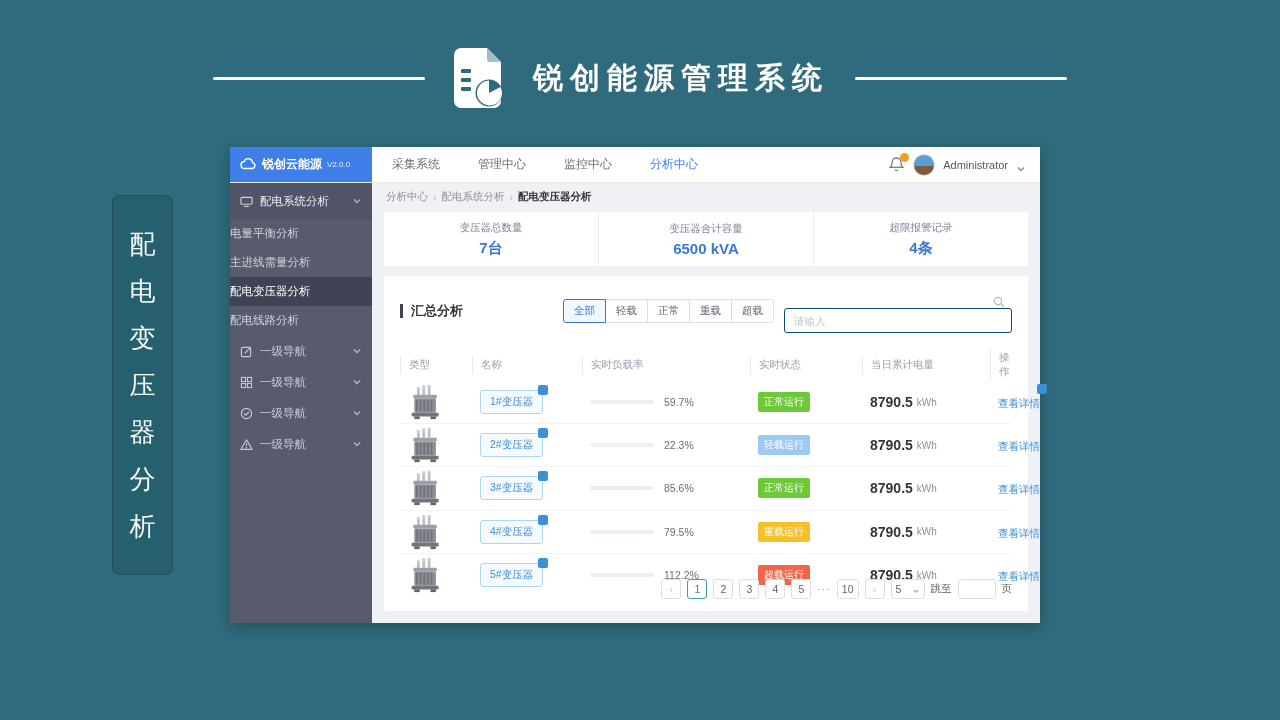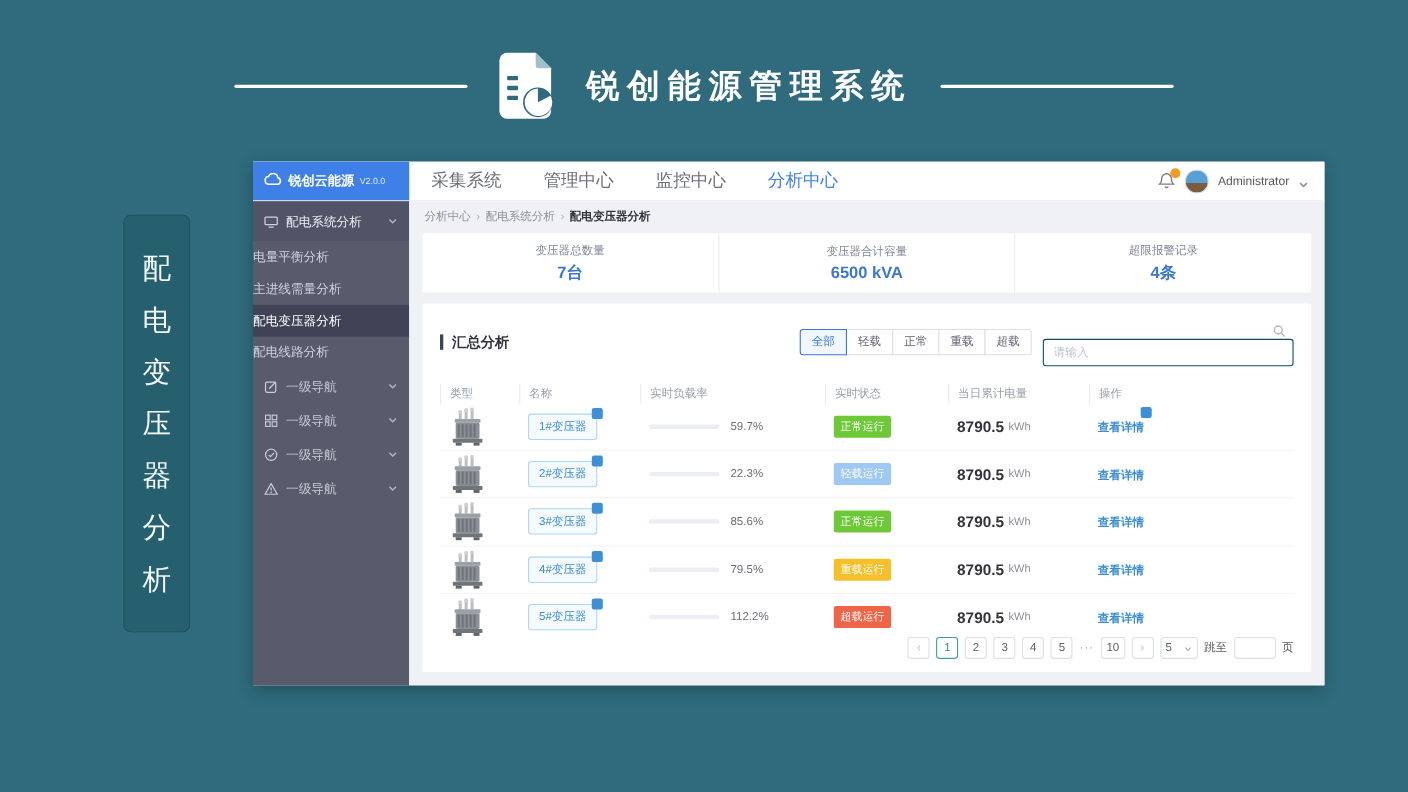--- a/index.html
+++ b/index.html
@@ -14,30 +14,30 @@
   .hero h1 { color:#ffffff; font-size:30px; font-weight:bold; letter-spacing:7px; white-space:nowrap; }
 
   
   .vbanner { position:absolute; left:112px; top:195px; width:61px; height:380px;
              background:#26606e; border:1px solid rgba(0,0,0,0.18); border-radius:7px;
              display:flex; flex-direction:column; align-items:center; justify-content:space-evenly;
              padding:14px 0; box-shadow:0 0 0 1px rgba(255,255,255,0.03); }
   .vbanner span { color:#f2f7f7; font-size:26px; line-height:1; }
 
   
-  .shot { position:absolute; left:230px; top:147px; width:974px; height:476px;
+  .shot { position:absolute; left:230px; top:147px; width:810px; height:476px;
           background:#ffffff; box-shadow:0 4px 14px rgba(0,0,0,0.25); display:flex; flex-direction:column; }
 
   
   .topbar { height:36px; display:flex; align-items:stretch; background:#fff; border-bottom:1px solid #ebedf0; flex:0 0 36px; }
   .logo { width:142px; background:#3f80e8; color:#fff; display:flex; align-items:center; gap:5px; padding:0 10px; }
   .logo .logo-main { font-size:12px; font-weight:bold; white-space:nowrap; }
   .logo .ver { font-size:8px; opacity:.85; }
   .topnav { display:flex; align-items:center; gap:38px; padding-left:20px; flex:1; }
-  .topnav .nav-item { font-size:16px; color:#6b6f76; cursor:pointer; }
+  .topnav .nav-item { font-size:12px; color:#6b6f76; cursor:pointer; }
   .topnav .nav-item.active { color:#3f80e8; }
   .userarea { display:flex; align-items:center; gap:8px; padding-right:14px; }
   .bell { position:relative; width:16px; height:18px; display:inline-block; }
   .bell .dot { position:absolute; top:-3px; right:-4px; width:9px; height:9px; background:#f59a23; border-radius:50%;
                color:#fff; font-size:7px; line-height:9px; text-align:center; }
   .avatar { width:22px; height:22px; border-radius:50%;
             background:linear-gradient(to bottom, #5a9fd4 0 55%, #7a5c3e 55% 100%); border:1px solid #d8dde2; }
   .uname { font-size:11px; color:#55585e; }
 
   
@@ -98,21 +98,21 @@
   .bar-fill { height:100%; background:#3a8ee6; border-radius:2px; }
   .pct { font-size:10.5px; color:#6a6e76; margin-left:10px; }
   .badge { font-size:10px; color:#fff; border-radius:2px; padding:3px 6px; white-space:nowrap; }
   .badge.normal { background:#6dc937; }
   .badge.light  { background:#9ec9f5; }
   .badge.heavy  { background:#f5c02a; }
   .badge.over   { background:#f06548;text-align:right; }
   .energy-val { font-size:14px; color:#32343a; font-weight:bold; }
   .energy-unit { font-size:10px; color:#8b8f97; margin-left:4px; }
   .action-wrap { position:relative; display:inline-block; }
-  .action-link { font-size:10.5px; color:#3c8dd4; cursor:pointer; text-decoration:none; white-space:nowrap;font-weight:bold; }
+  .action-link { font-size:10.5px; color:#3c8dd4; cursor:pointer; text-decoration:none; white-space:nowrap; }
   .action-badge { position:absolute; top:-9px; right:-7px; width:10px; height:10px; background:#3d8fd8; border-radius:2px; }
 
   
   .pager { position:absolute; right:16px; bottom:12px; display:flex; align-items:center; gap:6px; font-size:10.5px; color:#606266; }
   .pbox { min-width:20px; height:20px; border:1px solid #dcdfe6; border-radius:3px; background:#fff;
           display:flex; align-items:center; justify-content:center; padding:0 4px; cursor:pointer; color:#606266; }
   .pbox.arrow { color:#c0c4cc; }
   .pbox.active { border-color:#3ba2a2; color:#2f8d8d; }
   .pdots { color:#9aa0ab; letter-spacing:1px; }
   .psize { min-width:34px; justify-content:space-between; gap:4px; }

